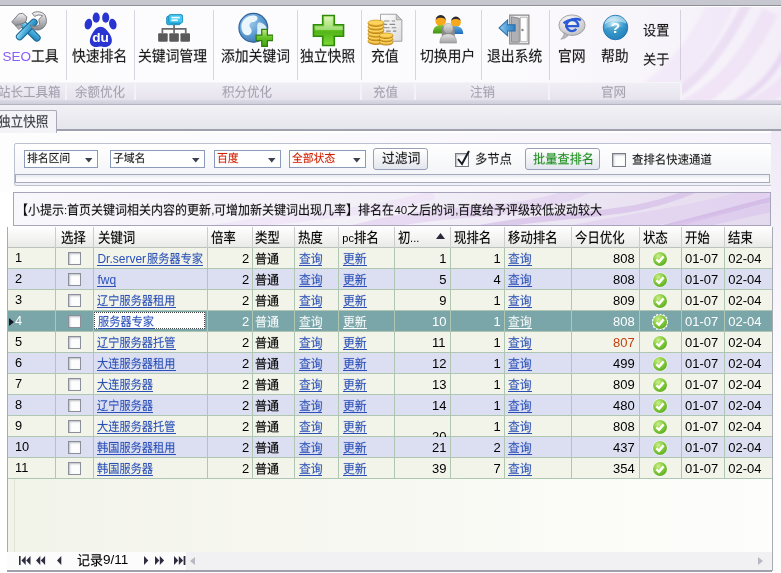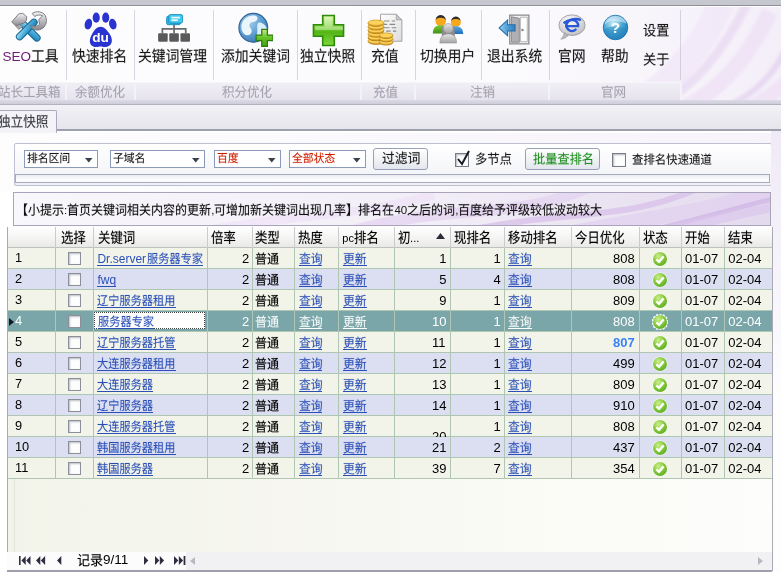--- a/index.html
+++ b/index.html
@@ -381,21 +381,21 @@
           <stop offset="0" stop-color="#c8ecf8"></stop>
           <stop offset=".5" stop-color="#3e9fd0"></stop>
           <stop offset="1" stop-color="#1565a8"></stop>
         </radialGradient>
       </defs>
 <circle cx="16" cy="16" r="13.5" fill="url(#hb)" stroke="#1a6fae" stroke-width="1"></circle>
 <path d="M4,13 C8,9 12,8 16,9 C20,10 25,9.5 28,12 C28,7 23,3 16,3 C9,3 4,8 4,13 Z" fill="#fff" opacity=".45"></path>
 <path d="M4,18 C10,14 22,14 28,18 C28,24 23,29 16,29 C9,29 4,24 4,18 Z" fill="#2a8ac0" opacity=".5"></path>
 <text x="16" y="22" font-family="Liberation Sans" font-size="17" font-weight="bold" fill="#fff" text-anchor="middle">?</text>
     </svg>
-    <span style="position:absolute;left:2.4px;top:49.8px;font-size:13.5px;line-height:1;color:#701a75;white-space:pre;font-weight:normal;letter-spacing:0.00px">SEO</span>
+    <span style="position:absolute;left:2.4px;top:49.8px;font-size:13.5px;line-height:1;color:#8b5cf6;white-space:pre;font-weight:normal;letter-spacing:0.00px">SEO</span>
     <svg class="t" style="left:31.0px;top:48.4px" width="28.6" height="16.9">
       <g fill="#1a1a1a" stroke="#1a1a1a" stroke-width="9" transform="translate(0,13.60) scale(0.013800,-0.015456)">
         <use href="#g5de5" x="0"></use>
         <use href="#g5177" x="1000"></use>
       </g>
     </svg>
     <svg class="t" style="left:72.4px;top:48.4px" width="56.2" height="16.9">
       <g fill="#1a1a1a" stroke="#1a1a1a" stroke-width="9" transform="translate(0,13.60) scale(0.013800,-0.015456)">
         <use href="#g5feb" x="0"></use>
         <use href="#g901f" x="1000"></use>
@@ -1106,21 +1106,21 @@
     <div style="position:absolute;left:343.3px;top:349.2px;width:23.6px;height:1px;background:#2a50b8"></div>
     <span style="position:absolute;left:432.0px;top:335.6px;font-size:13.0px;line-height:1;color:#000;white-space:pre;font-weight:normal;letter-spacing:0.00px">11</span>
     <span style="position:absolute;left:493.5px;top:335.6px;font-size:13.0px;line-height:1;color:#000;white-space:pre;font-weight:normal;letter-spacing:0.00px">1</span>
     <svg class="t" style="left:508.2px;top:336.0px" width="24.6" height="14.3">
       <g fill="#2a50b8" stroke="#2a50b8" stroke-width="9" transform="translate(0,11.42) scale(0.011800,-0.012980)">
         <use href="#g67e5" x="0"></use>
         <use href="#g8be2" x="1000"></use>
       </g>
     </svg>
     <div style="position:absolute;left:508.2px;top:349.2px;width:23.6px;height:1px;background:#2a50b8"></div>
-    <span style="position:absolute;left:613.0px;top:335.6px;font-size:13.0px;line-height:1;color:#3b82f6;white-space:pre;font-weight:bold;letter-spacing:0.00px">807</span>
+    <span style="position:absolute;left:613.0px;top:335.6px;font-size:13.0px;line-height:1;color:#c2410c;white-space:pre;font-weight:normal;letter-spacing:0.00px">807</span>
     <svg style="position:absolute;left:651.9px;top:334.5px" width="16" height="16">
       <defs>
         <radialGradient id="st1002" cx=".38" cy=".3" r=".8">
           <stop offset="0" stop-color="#cdf08d"></stop>
           <stop offset=".5" stop-color="#86ca3e"></stop>
           <stop offset="1" stop-color="#57a81c"></stop>
         </radialGradient>
       </defs>
       <circle cx="8" cy="8" r="7.6" fill="#fff" opacity=".85"></circle>
       <circle cx="8" cy="8" r="7" fill="url(#st1002)"></circle>
@@ -1324,21 +1324,21 @@
     <div style="position:absolute;left:343.3px;top:412.2px;width:23.6px;height:1px;background:#2a50b8"></div>
     <span style="position:absolute;left:432.0px;top:398.6px;font-size:13.0px;line-height:1;color:#000;white-space:pre;font-weight:normal;letter-spacing:0.00px">14</span>
     <span style="position:absolute;left:493.5px;top:398.6px;font-size:13.0px;line-height:1;color:#000;white-space:pre;font-weight:normal;letter-spacing:0.00px">1</span>
     <svg class="t" style="left:508.2px;top:399.0px" width="24.6" height="14.3">
       <g fill="#2a50b8" stroke="#2a50b8" stroke-width="9" transform="translate(0,11.42) scale(0.011800,-0.012980)">
         <use href="#g67e5" x="0"></use>
         <use href="#g8be2" x="1000"></use>
       </g>
     </svg>
     <div style="position:absolute;left:508.2px;top:412.2px;width:23.6px;height:1px;background:#2a50b8"></div>
-    <span style="position:absolute;left:613.0px;top:398.6px;font-size:13.0px;line-height:1;color:#000;white-space:pre;font-weight:normal;letter-spacing:0.00px">910</span>
+    <span style="position:absolute;left:613.0px;top:398.6px;font-size:13.0px;line-height:1;color:#000;white-space:pre;font-weight:normal;letter-spacing:0.00px">480</span>
     <svg style="position:absolute;left:651.9px;top:397.5px" width="16" height="16">
       <defs>
         <radialGradient id="st1065" cx=".38" cy=".3" r=".8">
           <stop offset="0" stop-color="#cdf08d"></stop>
           <stop offset=".5" stop-color="#86ca3e"></stop>
           <stop offset="1" stop-color="#57a81c"></stop>
         </radialGradient>
       </defs>
       <circle cx="8" cy="8" r="7.6" fill="#fff" opacity=".85"></circle>
       <circle cx="8" cy="8" r="7" fill="url(#st1065)"></circle>

